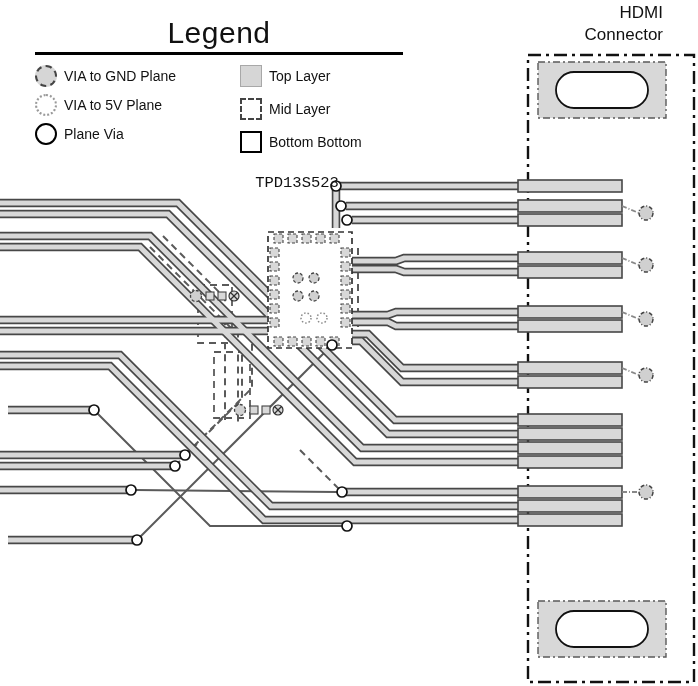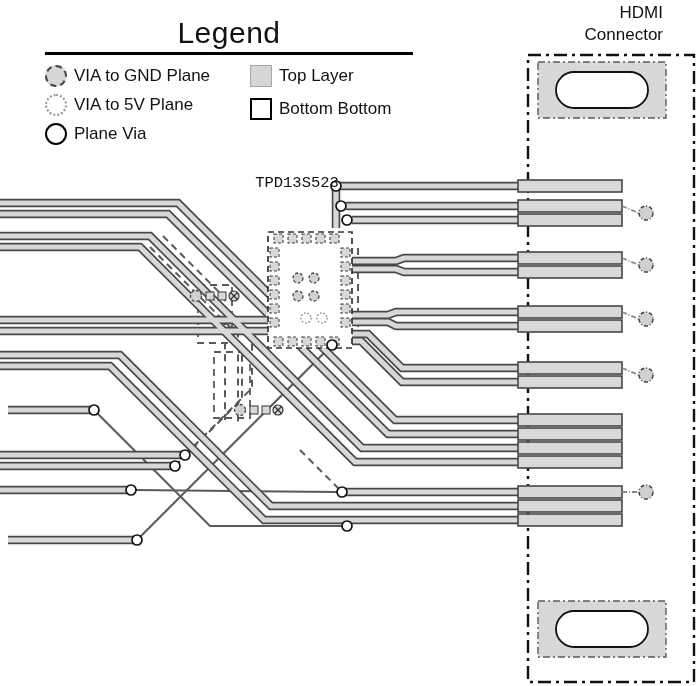--- a/index.html
+++ b/index.html
@@ -1,28 +1,28 @@
 <!DOCTYPE html>
 <html><head>
 <meta charset="utf-8">
 <style>
   html,body{margin:0;padding:0;background:#fff;}
   body{width:698px;height:686px;position:relative;overflow:hidden;
        font-family:"Liberation Sans", sans-serif;color:#111;}
   #stage{position:absolute;left:0;top:0;width:698px;height:686px;}
   svg{position:absolute;left:0;top:0;}
   .overlay{position:absolute;z-index:5;}
-  .legend{left:45px;top:16px;width:368px;}
+  .legend{left:35px;top:16px;width:368px;}
   .legend-title{font-size:30px;text-align:center;letter-spacing:0.5px;}
   .legend-rule{height:3px;background:#000;margin-top:2px;margin-bottom:10px;}
   .legend-cols{display:flex;}
   .lcol{display:flex;flex-direction:column;}
   .lcol.left{width:205px;}
   .lcol.right{width:160px;}
-  .litem{display:flex;align-items:center;margin-bottom:7px;font-size:17px;white-space:nowrap;}
+  .litem{display:flex;align-items:center;margin-bottom:7px;font-size:14px;white-space:nowrap;}
   .lcol.right .litem{margin-bottom:11px;}
   .sym{width:22px;height:22px;box-sizing:border-box;margin-right:7px;flex:none;}
   .sym.via-gnd{border-radius:50%;background:#d6d6d6;border:2px dashed #444;}
   .sym.via-5v{border-radius:50%;background:#fff;border:2px dotted #9a9a9a;}
   .sym.signal-via{border-radius:50%;background:#fff;border:2px solid #000;}
   .sym.pin-gnd{width:20px;height:20px;background:#d6d6d6;border:2px dashed #444;}
   .sym.top-layer{background:#d6d6d6;border:1px solid #a8a8a8;}
   .sym.mid-layer{background:#fff;border:2px dashed #444;}
   .sym.bottom-layer{background:#fff;border:2px solid #000;}
   .hdmi-label{left:541px;top:2px;width:122px;text-align:right;font-size:17px;line-height:22px;}
@@ -193,20 +193,24 @@
           <span class="sym signal-via"></span>
           <span>Plane Via</span>
         </div>
       </div>
       <div class="lcol right">
         <div class="litem">
           <span class="sym top-layer"></span>
           <span>Top Layer</span>
         </div>
         <div class="litem">
+          <span class="sym mid-layer"></span>
+          <span>Mid Layer</span>
+        </div>
+        <div class="litem">
           <span class="sym bottom-layer"></span>
           <span>Bottom Bottom</span>
         </div>
       </div>
     </div>
   </div>
 
   <div class="overlay hdmi-label">
     <div>HDMI</div>
     <div>Connector</div>

